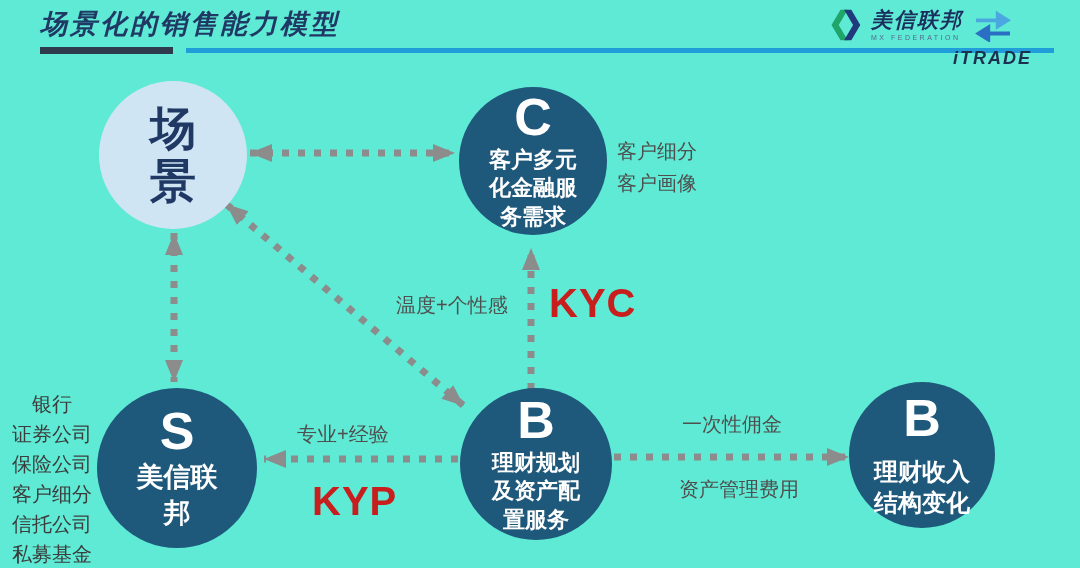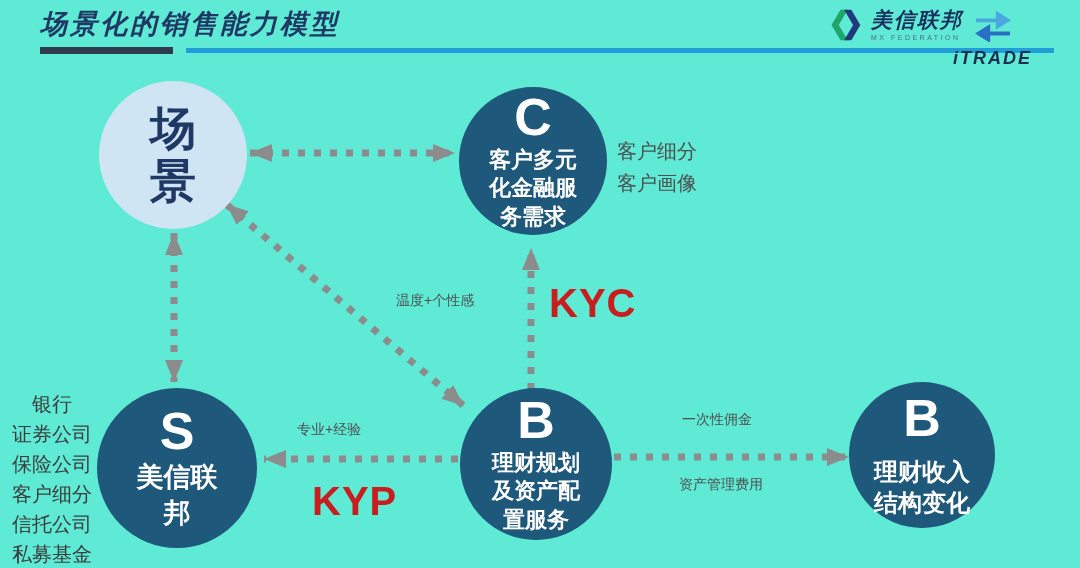--- a/index.html
+++ b/index.html
@@ -39,21 +39,21 @@
   .node-customer{left:459px;top:87px;width:148px;height:148px;}
   .node-customer .label{font-size:22px;line-height:1.28;width:4.05em;margin-top:3px;}
   .node-supplier{left:97px;top:388px;width:160px;height:160px;}
   .node-supplier .label{font-size:27px;line-height:1.3;width:3.05em;margin-top:3px;}
   .node-broker{left:460px;top:388px;width:152px;height:152px;}
   .node-broker .label{font-size:22px;line-height:1.28;width:4.05em;margin-top:3px;}
   .node-income{left:849px;top:382px;width:146px;height:146px;}
   .node-income .label{font-size:24px;line-height:1.3;width:4.05em;margin-top:12px;}
 
   
-  .lbl{position:absolute;color:var(--gray);font-size:14px;z-index:2;white-space:nowrap;}
+  .lbl{position:absolute;color:var(--gray);font-size:20px;z-index:2;white-space:nowrap;}
   .note1{left:617px;top:138px;font-size:20px;}
   .note2{left:617px;top:170px;font-size:20px;}
   .kyc-label{left:396px;top:292px;}
   .kyp-label{left:297px;top:421px;}
   .comm-top{left:682px;top:411px;}
   .comm-bottom{left:679px;top:476px;}
   .tag{position:absolute;color:var(--red);font-weight:bold;font-size:40px;z-index:2;letter-spacing:1px;}
   .kyc-tag{left:549px;top:281px;}
   .kyp-tag{left:312px;top:479px;}
 

